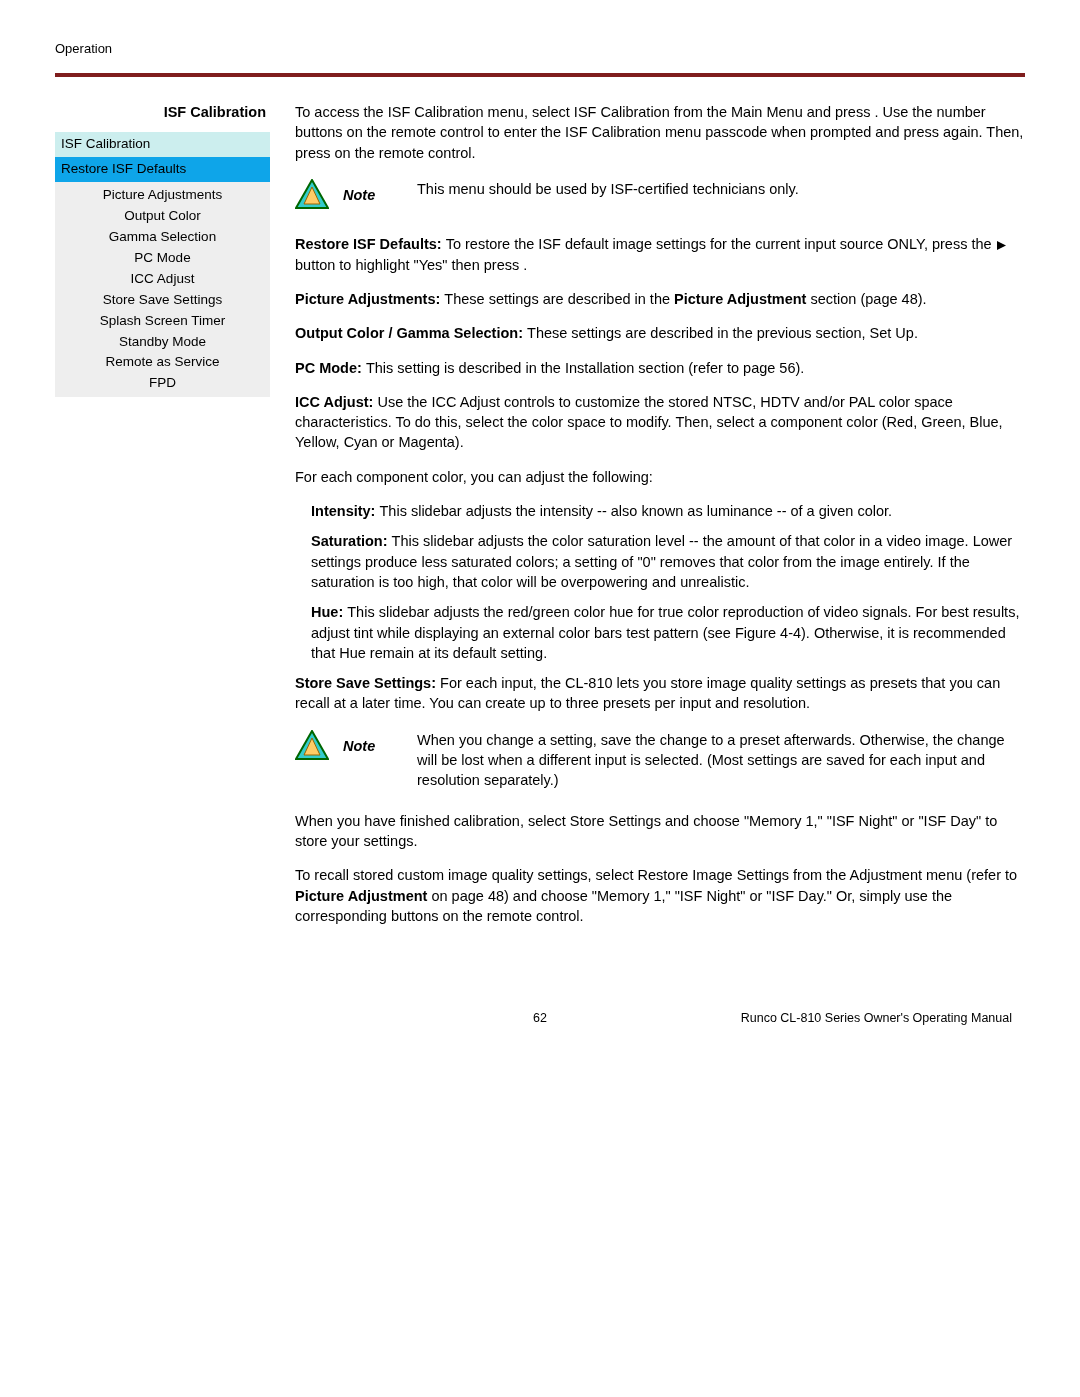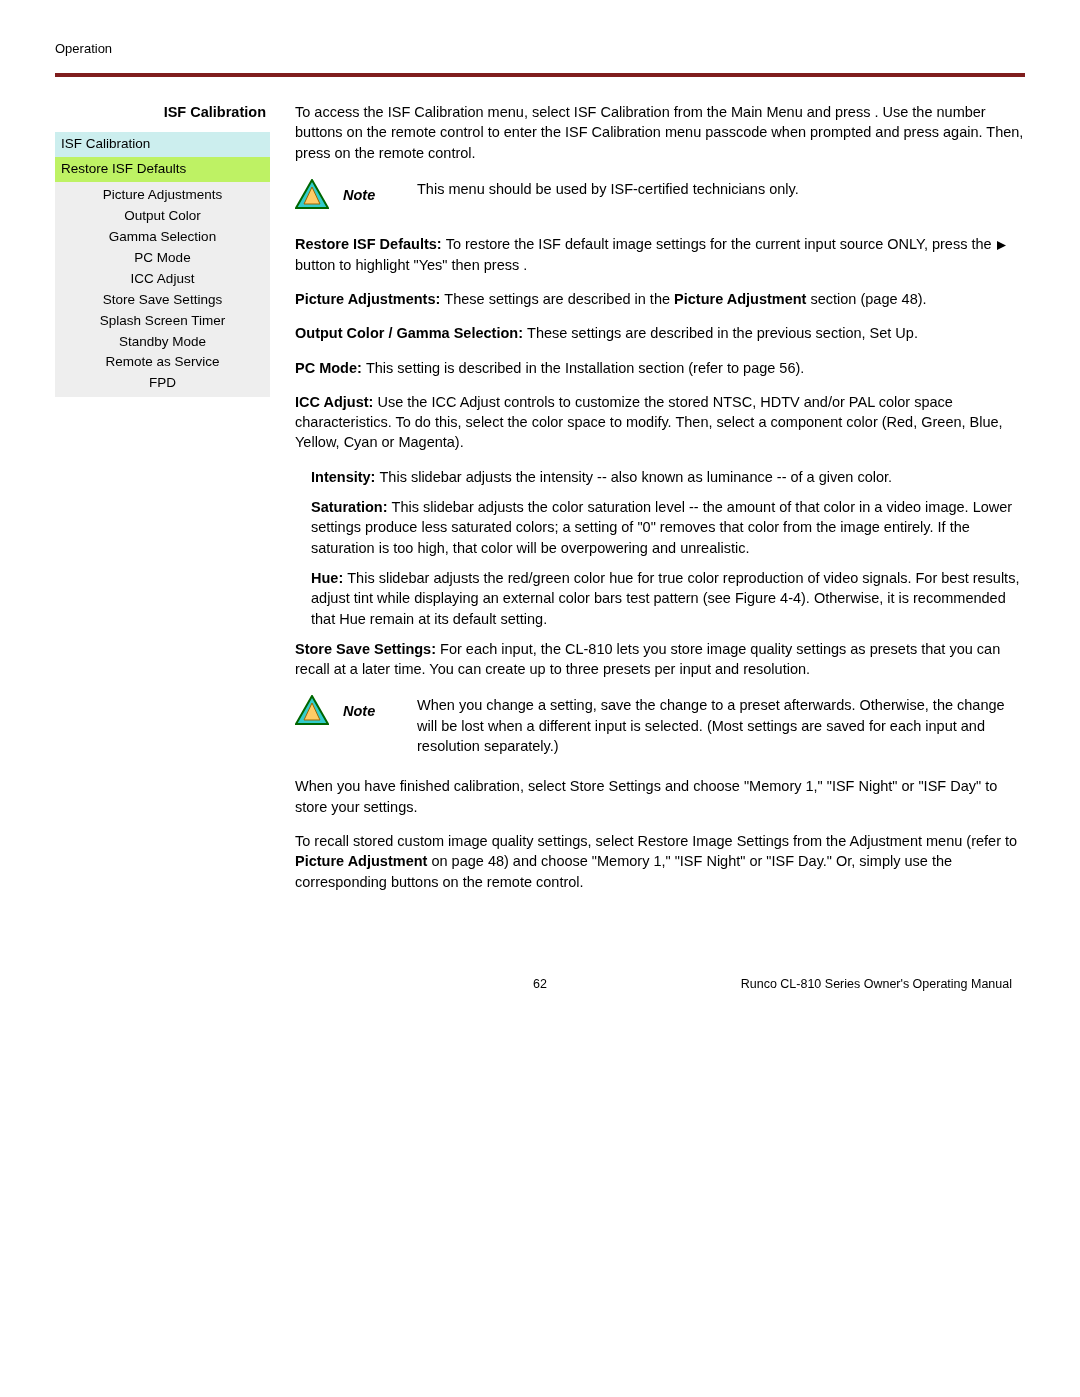--- a/index.html
+++ b/index.html
@@ -32,21 +32,21 @@
   padding-right: 4px;
 }
 .menu-box {
   font-size: 13.5px;
 }
 .menu-header {
   background: #cceeee;
   padding: 3px 6px;
 }
 .menu-active {
-  background: #bef264;
+  background: #0ea5e9;
   padding: 3px 6px;
 }
 .menu-rest {
   background: #eeeeee;
   padding: 3px 6px;
 }
 .menu-item {
   padding: 1px 0;
   text-align: center;
 }
@@ -171,20 +171,21 @@
     <div class="para">
       <span class="bold">PC Mode: </span>
       <span>This setting is described in the Installation section (refer to page 56).</span>
     </div>
 
     <div class="para">
       <span class="bold">ICC Adjust: </span>
       <span>Use the ICC Adjust controls to customize the stored NTSC, HDTV and/or PAL color space characteristics. To do this, select the color space to modify. Then, select a component color (Red, Green, Blue, Yellow, Cyan or Magenta).</span>
     </div>
 
+    <div class="para">For each component color, you can adjust the following:</div>
 
     <div class="indent-para">
       <span class="bold">Intensity: </span>
       <span>This slidebar adjusts the intensity -- also known as luminance -- of a given color.</span>
     </div>
 
     <div class="indent-para">
       <span class="bold">Saturation: </span>
       <span>This slidebar adjusts the color saturation level -- the amount of that color in a video image. Lower settings produce less saturated colors; a setting of "0" removes that color from the image entirely. If the saturation is too high, that color will be overpowering and unrealistic.</span>
     </div>

